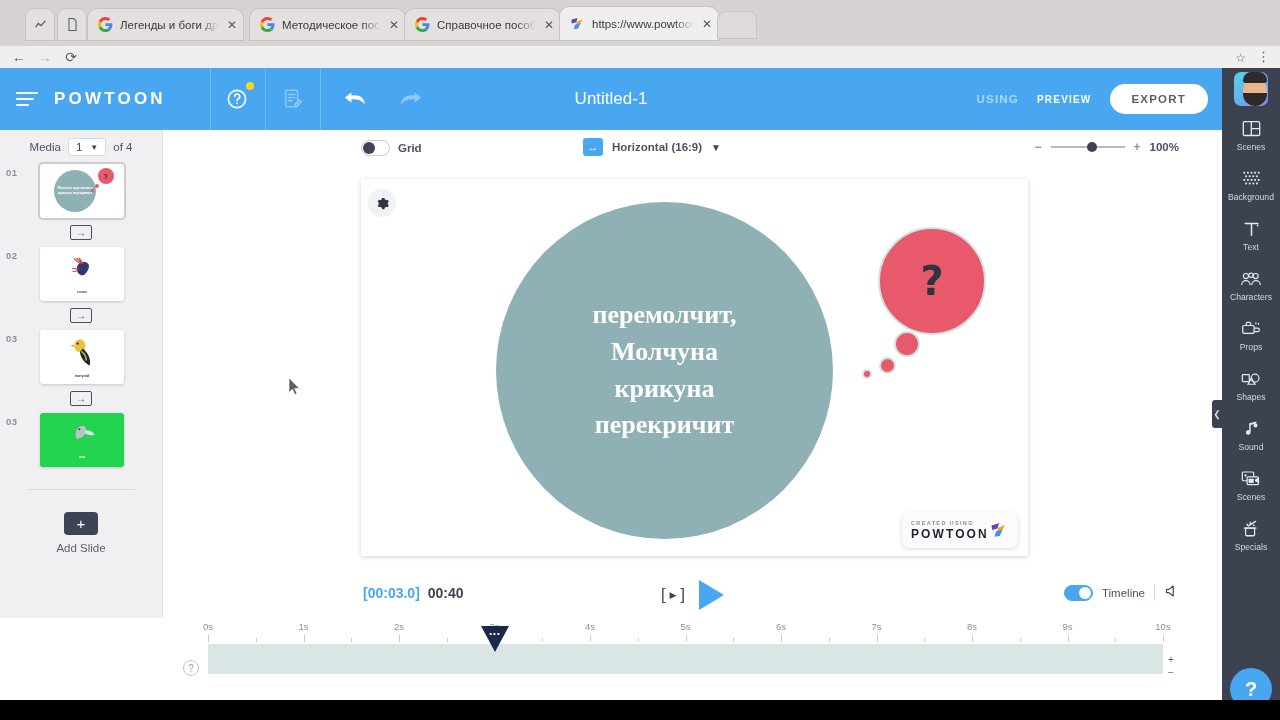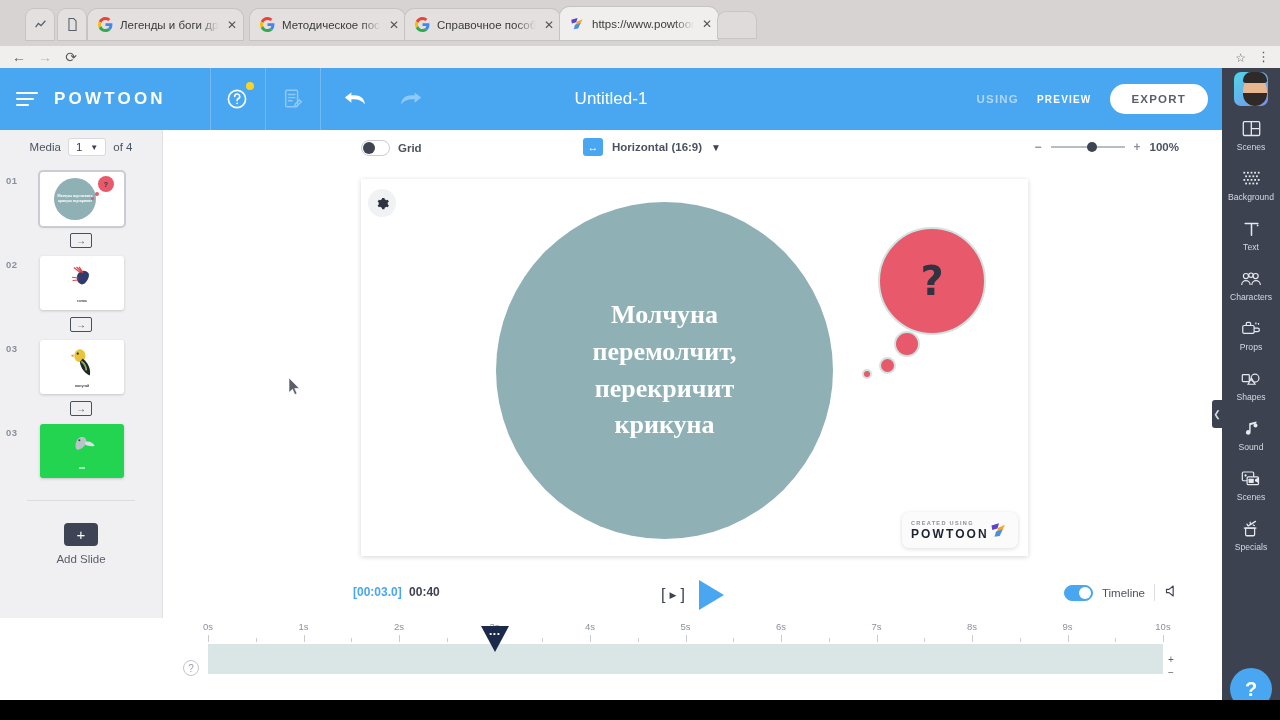--- a/index.html
+++ b/index.html
@@ -124,21 +124,21 @@
   }
   .slide-selector {
     display: flex; align-items: center; justify-content: center;
     gap: 7px; height: 34px; font-size: 11.5px; color: #4c5260;
   }
   .slide-dd {
     display: inline-flex; align-items: center; gap: 8px;
     background: #fff; border: 1px solid #d9d9dd; border-radius: 3px;
     padding: 2px 7px; font-size: 11.5px; color: #3c4150; cursor: pointer;
   }
-  .slide-row { position: relative; margin-top: 8px; border-radius: 7px; }
+  .slide-row { position: relative; margin-top: 0; border-radius: 7px; }
   .slide-num {
     position: absolute; left: 6px; top: 3px; font-size: 9.5px;
     color: #8a8f9c; font-weight: bold; letter-spacing: 0.4px;
   }
   .thumb {
     margin-left: 40px; width: 84px; height: 54px; background: #fff;
     border-radius: 3px; box-shadow: 0 1px 3px rgba(0,0,0,0.18);
     position: relative; overflow: hidden; cursor: pointer;
   }
   .thumb.selected { box-shadow: 0 0 0 2px #c9ccd4, 0 1px 3px rgba(0,0,0,0.2); }
@@ -263,21 +263,21 @@
     font-size: 12px; color: #1d2233; letter-spacing: 2.1px; font-weight: bold;
   }
   .wm-mark { position: absolute; right: 9px; top: 9px; }
 
   
   .playbar {
     position: absolute; top: 570px; left: 163px; width: 1059px; height: 48px;
     background: #fff;
   }
   .time-code {
-    position: absolute; left: 190px; top: 15px; font-size: 12px;
+    position: absolute; left: 200px; top: 15px; font-size: 14px;
   }
   .time-cur { color: #49a7f2; font-weight: bold; }
   .time-total { color: #3f4352; font-weight: bold; margin-left: 4px; }
   .play-group {
     position: absolute; left: 0; right: 0; top: 10px;
     display: flex; justify-content: center; align-items: center; gap: 14px;
   }
   .frame-btn {
     display: flex; align-items: center; gap: 4px; font-size: 15px;
     color: #3f4352; cursor: pointer;
@@ -618,24 +618,24 @@
     <div class="canvas">
       <div class="gear-btn">
         <svg width="15" height="15" viewBox="0 0 24 24" fill="#2f3440">
           <path d="M12 8.2a3.8 3.8 0 1 0 0 7.6 3.8 3.8 0 0 0 0-7.6zm0 5.9a2.1 2.1 0 1 1 0-4.2 2.1 2.1 0 0 1 0 4.2z"></path>
           <path d="M20.5 12c0-.6-.1-1.1-.2-1.6l1.9-1.3-1.8-3.1-2.2.8c-.8-.7-1.7-1.2-2.7-1.5L15 3h-3.6l-.5 2.3c-1 .3-1.9.8-2.7 1.5l-2.2-.8-1.8 3.1 1.9 1.3c-.1.5-.2 1-.2 1.6s.1 1.1.2 1.6l-1.9 1.3 1.8 3.1 2.2-.8c.8.7 1.7 1.2 2.7 1.5l.5 2.3H15l.5-2.3c1-.3 1.9-.8 2.7-1.5l2.2.8 1.8-3.1-1.9-1.3c.1-.5.2-1 .2-1.6z"></path>
         </svg>
       </div>
 
       <div class="big-circle">
         <div class="circle-text">
+          <div>перемолчит,</div>
           <div>Молчуна</div>
-          <div>перемолчит,</div>
+          <div>крикуна</div>
           <div>перекричит</div>
-          <div>крикуна</div>
         </div>
       </div>
 
       <div class="bubble bubble-main">
         <span class="qmark">?</span>
       </div>
       <div class="bubble bubble-2"></div>
       <div class="bubble bubble-3"></div>
       <div class="bubble bubble-4"></div>
 

